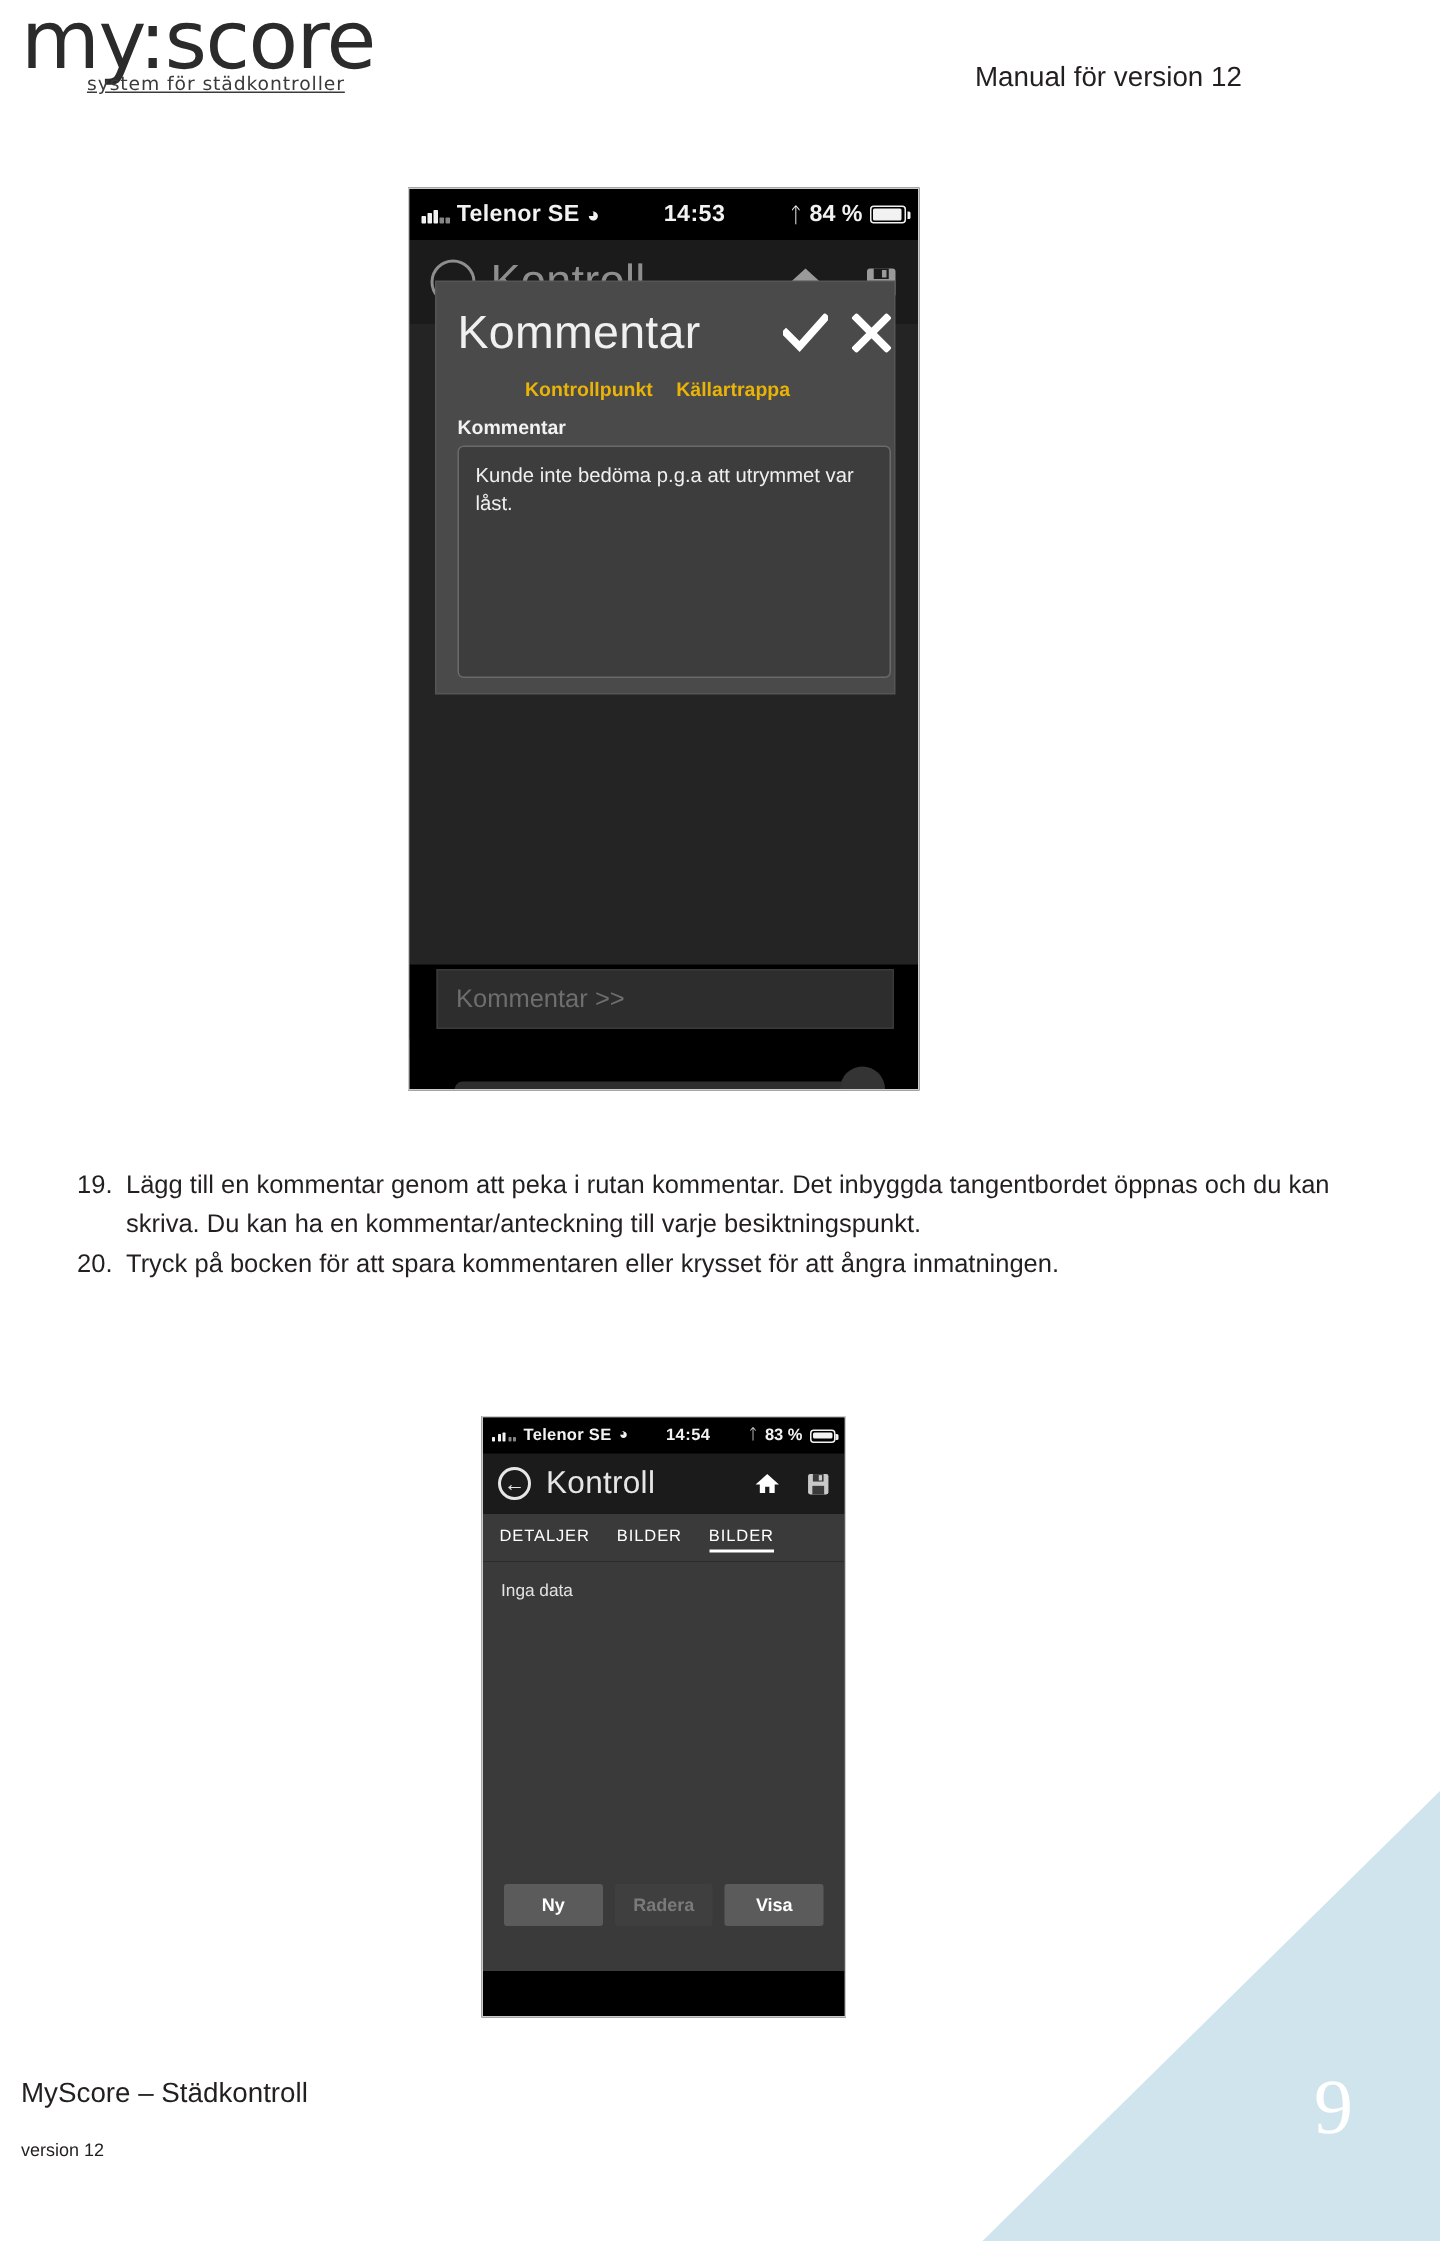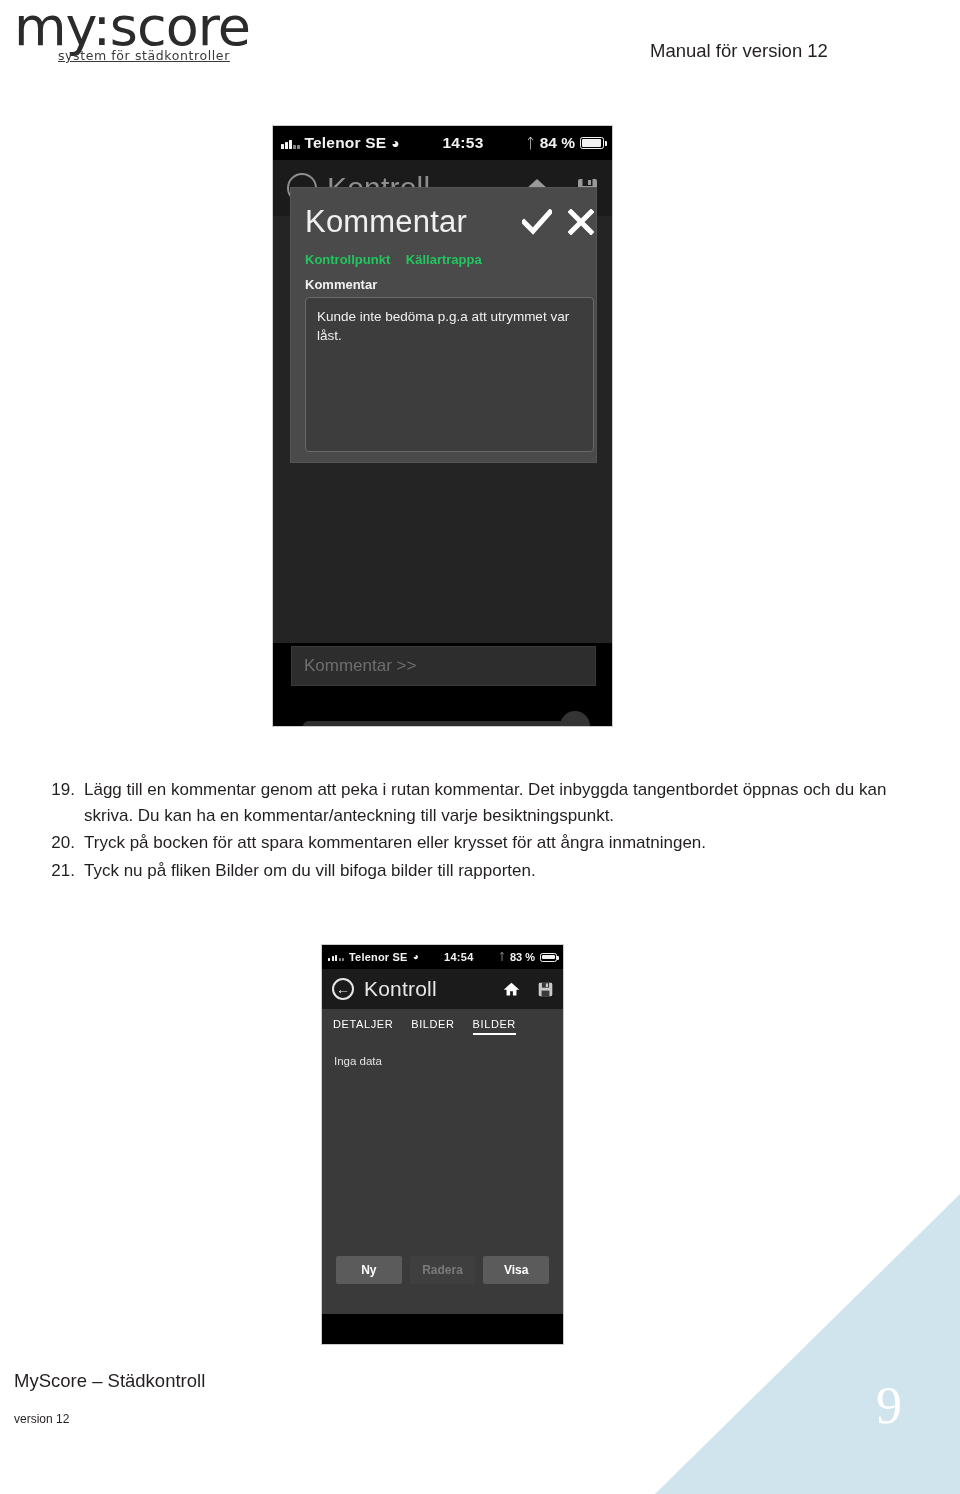--- a/index.html
+++ b/index.html
@@ -292,21 +292,22 @@
     letter-spacing: 0.2px;
     flex: 1;
   }
   .modal-actions { display: flex; align-items: center; gap: 16px; }
   .check-icon, .x-icon { color: #ffffff; display: flex; align-items: center; }
 
   .field-row {
     margin-top: 12px;
     font-size: 13px;
     font-weight: 700;
-    color: #22c55e;
+    color: #eab308;
+    margin-left: 45px;
   }
   .field-row .label { display: inline-block; }
   .field-row .value { margin-left: 12px; font-weight: 700; }
 
   .field-label {
     margin-top: 10px;
     font-size: 13px;
     font-weight: 700;
     color: #f2f2f2;
   }
@@ -386,21 +387,21 @@
     text-align: right;
     padding-right: 9px;
     margin-left: 36px;
   }
   .instr-text { flex: 1; }
 
   
   .doc-footer {
     position: absolute;
     left: 14px;
-    bottom: 68px;
+    bottom: 54px;
     z-index: 3;
   }
   .footer-main {
     font-size: 18.5px;
     color: #231f20;
     white-space: nowrap;
   }
   .footer-sub {
     font-size: 12px;
     color: #231f20;
@@ -508,24 +509,20 @@
 
   <div class="instructions">
     <div class="instr-item">
       <div class="instr-num">19.</div>
       <div class="instr-text">Lägg till en kommentar genom att peka i rutan kommentar. Det inbyggda tangentbordet öppnas och du kan skriva. Du kan ha en kommentar/anteckning till varje besiktningspunkt.</div>
     </div>
     <div class="instr-item">
       <div class="instr-num">20.</div>
       <div class="instr-text">Tryck på bocken för att spara kommentaren eller krysset för att ångra inmatningen.</div>
     </div>
-    <div class="instr-item">
-      <div class="instr-num">21.</div>
-      <div class="instr-text">Tyck nu på fliken Bilder om du vill bifoga bilder till rapporten.</div>
-    </div>
   </div>
 
   <div class="phone phone-2">
 
     <div class="status-bar">
       <div class="sb-left">
         <span class="signal-dots">
             <i></i>
             <i></i>
             <i></i>

